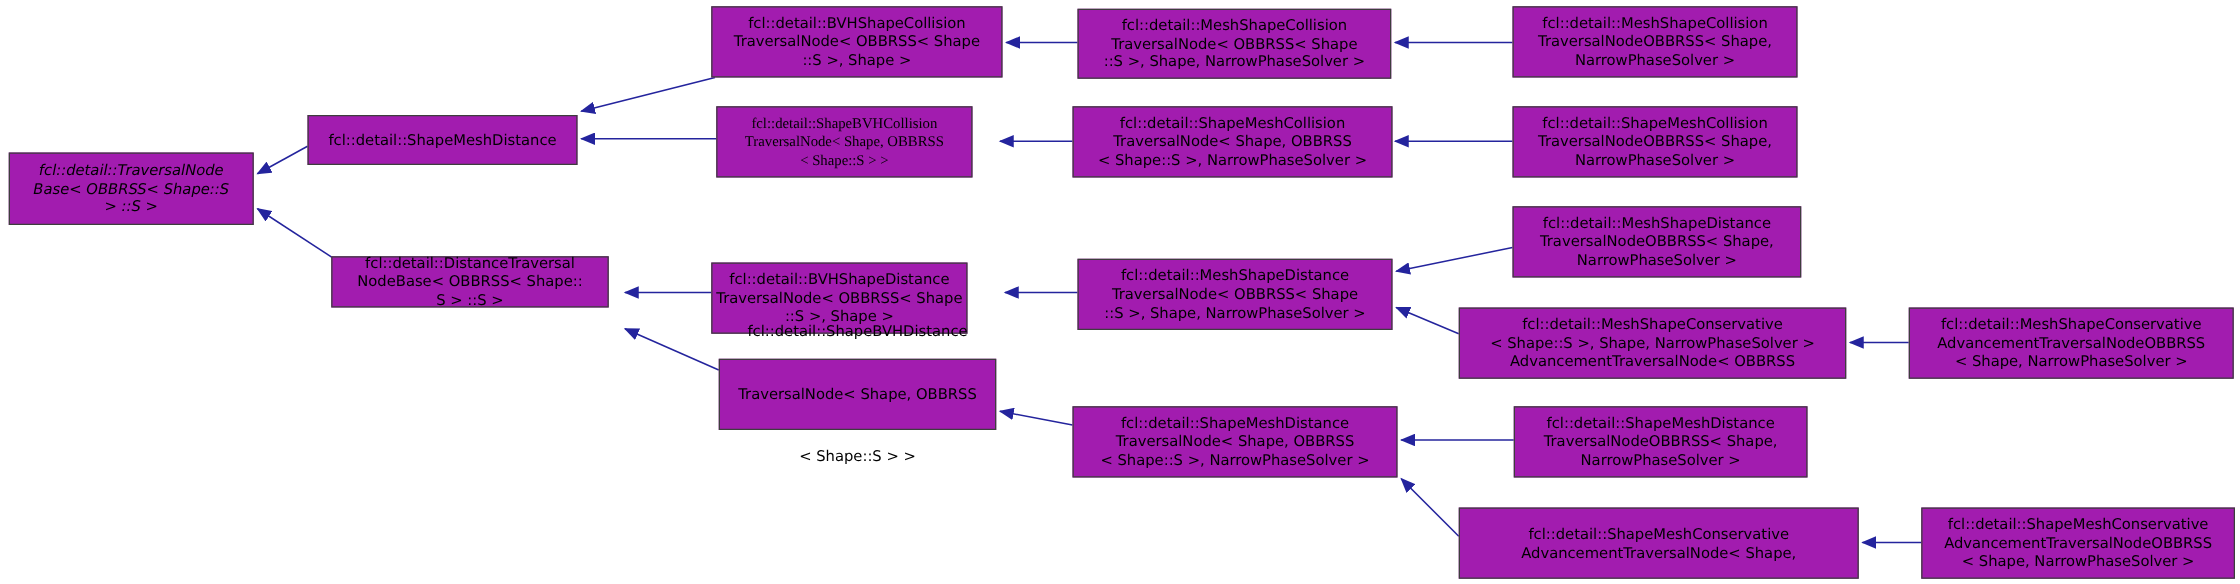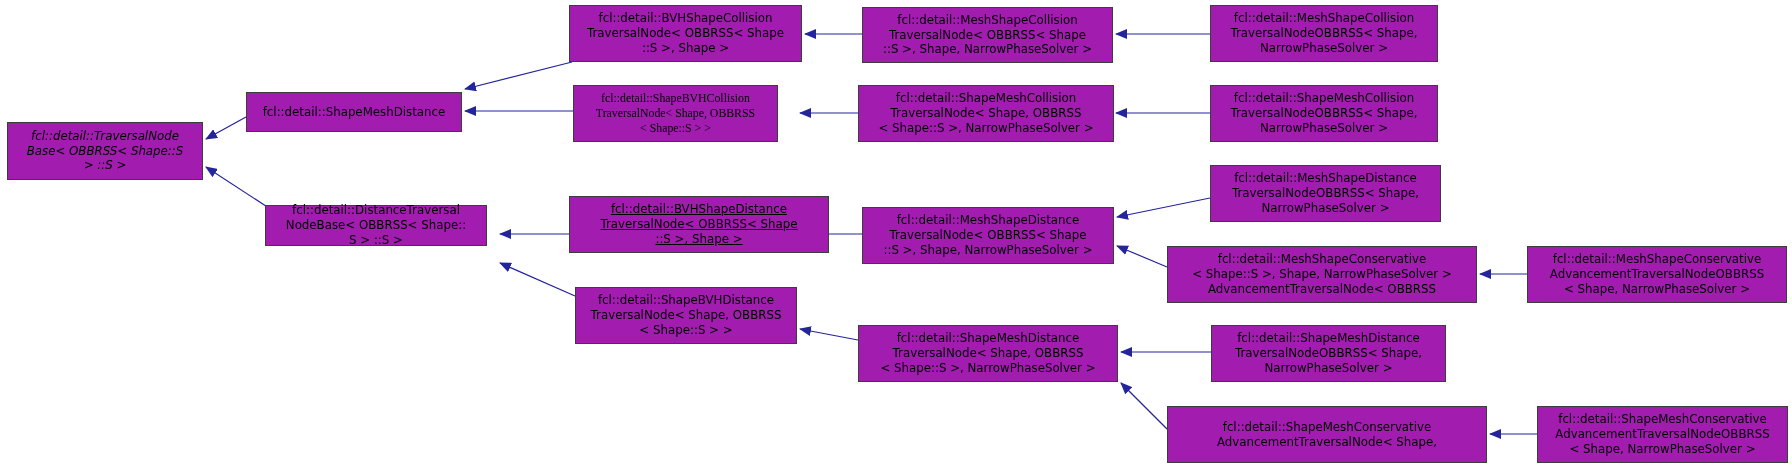--- a/index.html
+++ b/index.html
@@ -95,21 +95,21 @@
       <div class="node" style="left: 1210px; top: 5px; width: 228px; height: 57px;">
         <span class="line">fcl::detail::MeshShapeCollision</span>
         <span class="line">TraversalNodeOBBRSS&lt; Shape,</span>
         <span class="line">NarrowPhaseSolver &gt;</span>
       </div>
       <div class="node" style="left: 1210px; top: 85px; width: 228px; height: 57px;">
         <span class="line">fcl::detail::ShapeMeshCollision</span>
         <span class="line">TraversalNodeOBBRSS&lt; Shape,</span>
         <span class="line">NarrowPhaseSolver &gt;</span>
       </div>
-      <div class="node" style="left: 569px; top: 196px; width: 260px; height: 57px; text-decoration: underline;">
+      <div class="node" style="left: 569px; top: 210px; width: 205px; height: 57px;">
         <span class="line">fcl::detail::BVHShapeDistance</span>
         <span class="line">TraversalNode&lt; OBBRSS&lt; Shape</span>
         <span class="line">::S &gt;, Shape &gt;</span>
       </div>
       <div class="node" style="left: 862px; top: 207px; width: 252px; height: 57px;">
         <span class="line">fcl::detail::MeshShapeDistance</span>
         <span class="line">TraversalNode&lt; OBBRSS&lt; Shape</span>
         <span class="line">::S &gt;, Shape, NarrowPhaseSolver &gt;</span>
       </div>
       <div class="node" style="left: 1210px; top: 165px; width: 231px; height: 57px;">
@@ -120,21 +120,21 @@
       <div class="node" style="left: 1167px; top: 246px; width: 310px; height: 57px;">
         <span class="line">fcl::detail::MeshShapeConservative</span>
         <span class="line">&lt; Shape::S &gt;, Shape, NarrowPhaseSolver &gt;</span>
         <span class="line">AdvancementTraversalNode&lt; OBBRSS</span>
       </div>
       <div class="node" style="left: 1527px; top: 246px; width: 260px; height: 57px;">
         <span class="line">fcl::detail::MeshShapeConservative</span>
         <span class="line">AdvancementTraversalNodeOBBRSS</span>
         <span class="line">&lt; Shape, NarrowPhaseSolver &gt;</span>
       </div>
-      <div class="node" style="left: 575px; top: 287px; width: 222px; height: 57px;">
+      <div class="node" style="left: 575px; top: 287px; width: 222px; height: 57px; gap: 35px;">
         <span class="line">fcl::detail::ShapeBVHDistance</span>
         <span class="line">TraversalNode&lt; Shape, OBBRSS</span>
         <span class="line">&lt; Shape::S &gt; &gt;</span>
       </div>
       <div class="node" style="left: 858px; top: 325px; width: 260px; height: 57px;">
         <span class="line">fcl::detail::ShapeMeshDistance</span>
         <span class="line">TraversalNode&lt; Shape, OBBRSS</span>
         <span class="line">&lt; Shape::S &gt;, NarrowPhaseSolver &gt;</span>
       </div>
       <div class="node" style="left: 1211px; top: 325px; width: 235px; height: 57px;">

